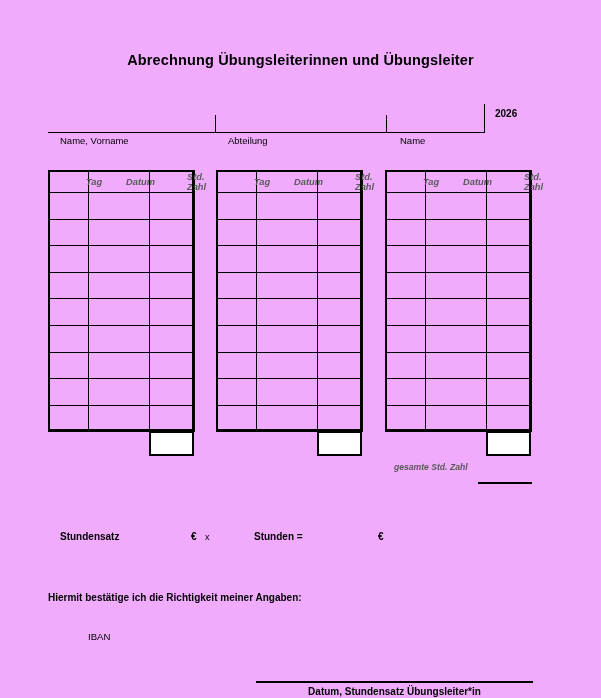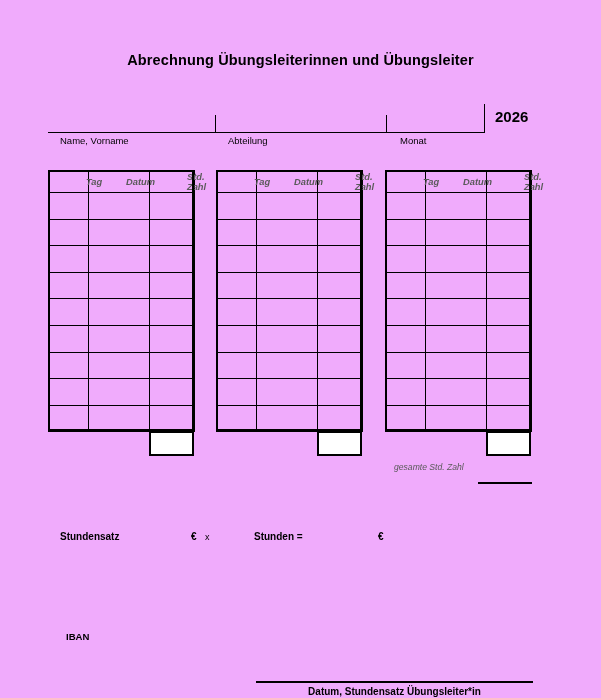--- a/index.html
+++ b/index.html
@@ -64,21 +64,21 @@
     font-weight: normal;
   }
   .lbl-name  { left: 12px;  width: 150px; }
   .lbl-abt   { left: 180px; width: 150px; }
   .lbl-monat { left: 352px; width: 88px;  }
 
   #year-value {
     position: absolute;
     left: 447px;
     top: 4px;
-    font-size: 15px;
+    font-size: 10px;
     font-weight: bold;
   }
 
   
   .hours-table {
     position: absolute;
     border-collapse: collapse;
     table-layout: fixed;
   }
   .hours-table td, .hours-table th {
@@ -115,21 +115,21 @@
     background: #fff;
   }
 
   
   #total-label {
     position: absolute;
     left: 394px;
     top: 462px;
     font-size: 8.6px;
     font-style: italic;
-    font-weight: normal;
+    font-weight: bold;
     color: #595959;
   }
   #total-rule {
     position: absolute;
     left: 478px;
     top: 482px;
     width: 54px;
     height: 2.4px;
     background: #000;
   }
@@ -149,24 +149,24 @@
   
   #declaration {
     position: absolute;
     left: 48px;
     top: 592px;
     font-size: 10px;
     font-weight: bold;
   }
   #iban-label {
     position: absolute;
-    left: 66px;
+    left: 88px;
     top: 631px;
     font-size: 9.6px;
-    font-weight: bold;
+    font-weight: normal;
   }
   #iban-field {
     position: absolute;
     left: 141px;
     top: 621px;
     width: 392px;
     height: 26px;
     border-left: 1.4px solid #000;
     border-bottom: 1.4px solid #000;
     box-sizing: border-box;
@@ -207,21 +207,21 @@
   <div id="doc-title">Abrechnung Übungsleiterinnen und Übungsleiter</div>
 
   <div id="header-band">
     <div class="hdr-rule"></div>
     <div class="hdr-tick tick-1"></div>
     <div class="hdr-tick tick-2"></div>
     <div class="hdr-tick tick-3"></div>
 
     <div class="hdr-label lbl-name">Name, Vorname</div>
     <div class="hdr-label lbl-abt">Abteilung</div>
-    <div class="hdr-label lbl-monat">Monat</div>
+    <div class="hdr-label lbl-monat">Name</div>
 
     <div id="year-value">2026</div>
   </div>
 
   <div id="tables-host">
       <table class="hours-table" style="left: 48px; top: 170px; width: 146px;">
         <thead>
           <tr>
             <th class="col-tag">Tag</th>
             <th class="col-dat">Datum</th>
@@ -398,18 +398,19 @@
 
   <div id="total-label">gesamte Std. Zahl</div>
   <div id="total-rule"></div>
 
   <div class="rate-text" id="rate-label">Stundensatz</div>
   <div class="rate-text" id="rate-euro-1">€</div>
   <div class="rate-text" id="rate-times">x</div>
   <div class="rate-text" id="rate-hours">Stunden =</div>
   <div class="rate-text" id="rate-euro-2">€</div>
 
+  <div id="declaration">Hiermit bestätige ich die Richtigkeit meiner Angaben:</div>
   <div id="iban-label">IBAN</div>
 
   <div id="sig-rule"></div>
   <div id="sig-label">Datum, Stundensatz Übungsleiter*in</div>
 
 </div>
 
 </body></html>

